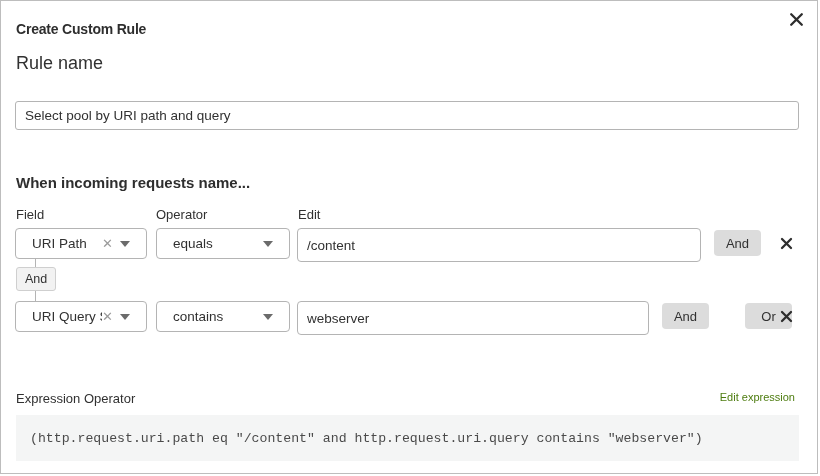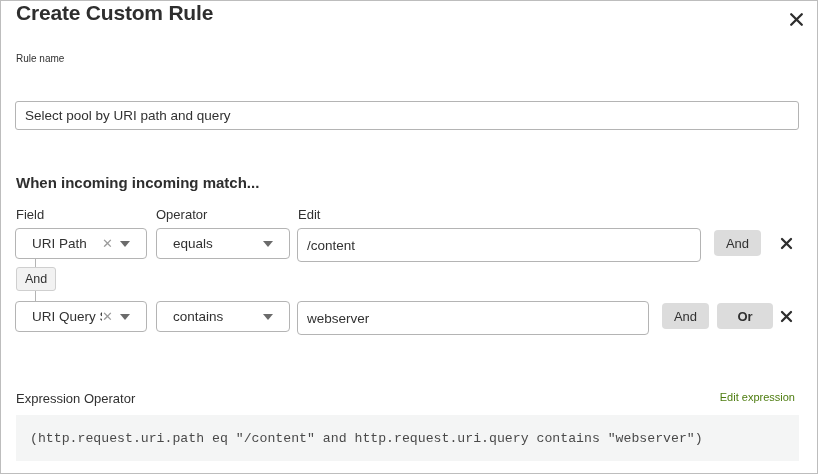--- a/index.html
+++ b/index.html
@@ -21,22 +21,22 @@
     height: 474px;
     box-sizing: border-box;
     border: 1px solid #bdbdbd;
     background: #ffffff;
   }
 
   
   .dialog-title {
     position: absolute;
     left: 15px;
-    top: 0;
-    font-size: 21px;
+    top: 20px;
+    font-size: 14px;
     font-weight: bold;
     letter-spacing: -0.2px;
     color: #2e2e2e;
   }
   .close-btn {
     position: absolute;
     right: 8px;
     top: 5px;
     width: 26px;
     height: 26px;
@@ -46,21 +46,21 @@
     cursor: pointer;
     background: none;
     border: none;
     padding: 0;
   }
   .close-btn svg { display: block; }
 
   
   .section-label {
     position: absolute;
-    font-size: 10px;
+    font-size: 18px;
     color: #313131;
   }
   .rule-name-label { left: 15px; top: 52px; }
   .rule-name-hint {
     position: absolute;
     left: 15px;
     top: 74px;
     font-size: 12.5px;
     color: #808080;
   }
@@ -178,21 +178,21 @@
     color: #313131;
     font-family: "Liberation Sans", sans-serif;
     cursor: pointer;
     padding: 0 12px;
     display: flex;
     align-items: center;
     justify-content: center;
   }
   .row1 .btn-and { left: 713px; width: 47px; }
   .row2 .btn-and { left: 661px; width: 47px; }
-  .row2 .btn-or  { left: 716px; width: 56px; font-weight: bold; }
+  .row2 .btn-or  { left: 744px; width: 47px; }
 
   .del-btn {
     position: absolute;
     left: 774px;
     top: 3px;
     width: 22px;
     height: 24px;
     display: flex;
     align-items: center;
     justify-content: center;
@@ -283,21 +283,21 @@
 
   <button class="close-btn">
     <svg width="15" height="15" viewBox="0 0 15 15" aria-hidden="true">
       <path d="M2.2 2.2 L12.8 12.8 M12.8 2.2 L2.2 12.8" stroke="#2e2e2e" stroke-width="2.3" stroke-linecap="round"></path>
     </svg>
   </button>
 
   <div class="section-label rule-name-label">Rule name</div>
   <input class="rule-name-input" type="text" value="Select pool by URI path and query" style="">
 
-  <div class="match-heading">When incoming incoming match...</div>
+  <div class="match-heading">When incoming requests name...</div>
 
   <div class="col-head field">Field</div>
   <div class="col-head operator">Operator</div>
   <div class="col-head value">Edit</div>
 
   <div class="cond-row row1">
     <div class="ctrl select-field">
       <span class="sel-text">URI Path</span>
       <span class="clear-x">✕</span>
       <span class="caret"></span>

